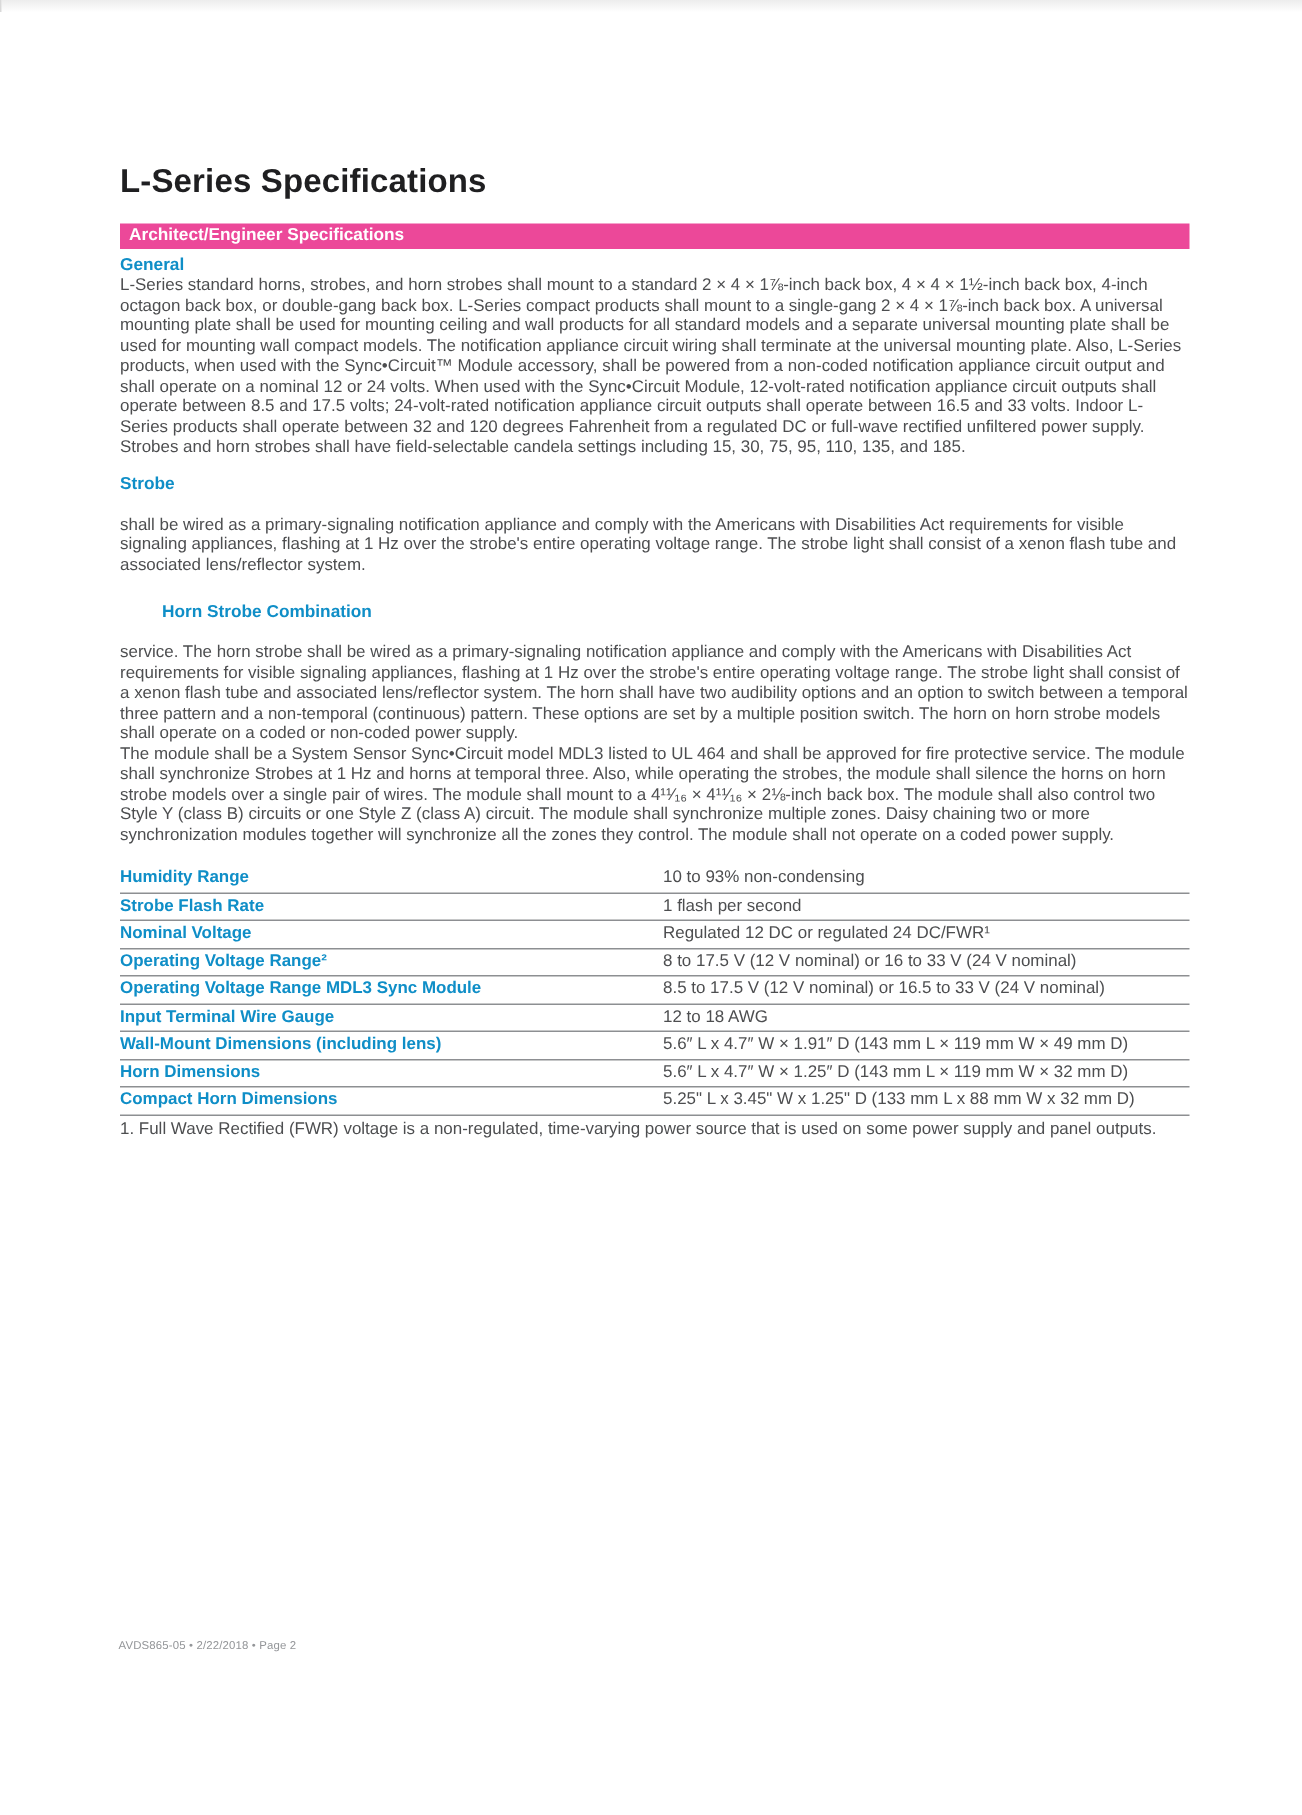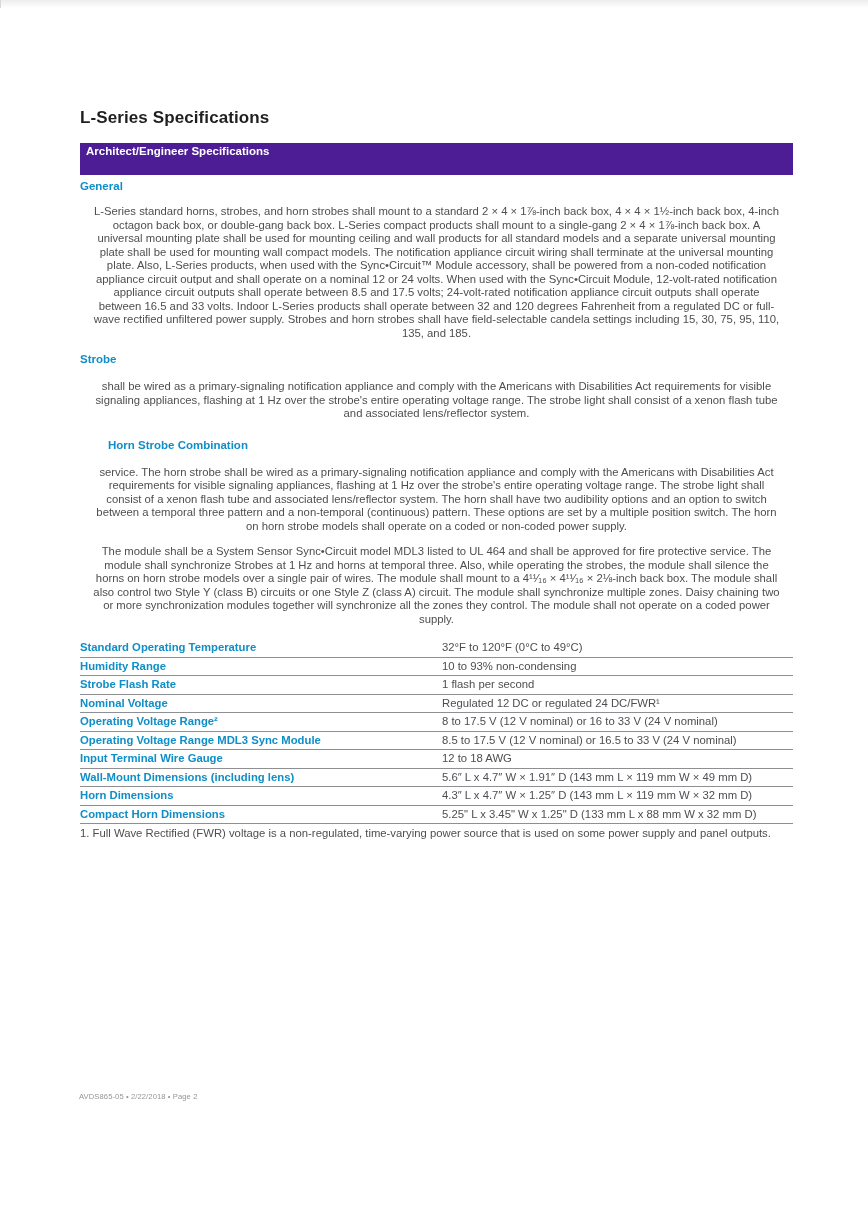--- a/index.html
+++ b/index.html
@@ -22,53 +22,53 @@
     background: linear-gradient(#ededed, #ffffff);
     border-left: 1px solid #d9d9d9;
   }
   .content {
     position: absolute;
     left: 80px;
     top: 108px;
     width: 713px;
   }
   .doc-title {
-    font-size: 17px;
+    font-size: 22px;
     font-weight: bold;
     color: #1f1f21;
     margin: 0 0 15px 0;
     letter-spacing: 0.1px;
   }
   .section-bar {
-    background: #4c1d95;
+    background: #ec4899;
     color: #ffffff;
     font-size: 11.5px;
     font-weight: bold;
-    height: 32px;
+    height: 17px;
     line-height: 17px;
     padding-left: 6px;
   }
   .subsection { margin: 0; }
   .sub-heading {
     color: #0f8ec7;
     font-size: 11.5px;
     font-weight: bold;
     line-height: 14px;
     margin: 0;
   }
   .first-heading { margin-top: 4px; }
   .heading-strobe { margin-top: 10px; }
   .heading-horn { margin-top: 17px; padding-left: 28px; }
   .heading-sync { margin-top: 16px; }
   .body-para {
     color: #4d4e50;
     font-size: 11.3px;
     line-height: 13.5px;
-    margin: 12px;
-    text-align: center;
+    margin: 0;
+    text-align: left;
   }
   .body-gap { margin-top: 14px; }
   .spec-table-wrap { margin-top: 13px; }
   table.spec-table {
     width: 100%;
     border-collapse: collapse;
     table-layout: fixed;
   }
   table.spec-table td {
     border-bottom: 1.5px solid #8d8f92;
@@ -133,24 +133,20 @@
 
     <div class="subsection">
       <p class="body-para">The module shall be a System Sensor Sync•Circuit model MDL3 listed to UL 464 and shall be approved for fire protective service. The module shall synchronize Strobes at 1 Hz and horns at temporal three. Also, while operating the strobes, the module shall silence the horns on horn strobe models over a single pair of wires. The module shall mount to a 4¹¹⁄₁₆ × 4¹¹⁄₁₆ × 2⅛-inch back box. The module shall also control two Style Y (class B) circuits or one Style Z (class A) circuit. The module shall synchronize multiple zones. Daisy chaining two or more synchronization modules together will synchronize all the zones they control. The module shall not operate on a coded power supply.</p>
     </div>
 
     <div class="spec-table-wrap">
 
       <table class="spec-table">
         <tbody>
           <tr>
-            <td class="spec-label">Standard Operating Temperature</td>
-            <td class="spec-value">32°F to 120°F (0°C to 49°C)</td>
-          </tr>
-          <tr>
             <td class="spec-label">Humidity Range</td>
             <td class="spec-value">10 to 93% non-condensing</td>
           </tr>
           <tr>
             <td class="spec-label">Strobe Flash Rate</td>
             <td class="spec-value">1 flash per second</td>
           </tr>
           <tr>
             <td class="spec-label">Nominal Voltage</td>
             <td class="spec-value">Regulated 12 DC or regulated 24 DC/FWR¹</td>
@@ -166,21 +162,21 @@
           <tr>
             <td class="spec-label">Input Terminal Wire Gauge</td>
             <td class="spec-value">12 to 18 AWG</td>
           </tr>
           <tr>
             <td class="spec-label">Wall-Mount Dimensions (including lens)</td>
             <td class="spec-value">5.6″ L x 4.7″ W × 1.91″ D (143 mm L × 119 mm W × 49 mm D)</td>
           </tr>
           <tr>
             <td class="spec-label">Horn Dimensions</td>
-            <td class="spec-value">4.3″ L x 4.7″ W × 1.25″ D (143 mm L × 119 mm W × 32 mm D)</td>
+            <td class="spec-value">5.6″ L x 4.7″ W × 1.25″ D (143 mm L × 119 mm W × 32 mm D)</td>
           </tr>
           <tr>
             <td class="spec-label">Compact Horn Dimensions</td>
             <td class="spec-value">5.25" L x 3.45" W x 1.25" D (133 mm L x 88 mm W x 32 mm D)</td>
           </tr>
         </tbody>
       </table>
 
       <div class="footnotes">
         <div>1. Full Wave Rectified (FWR) voltage is a non-regulated, time-varying power source that is used on some power supply and panel outputs.</div>

